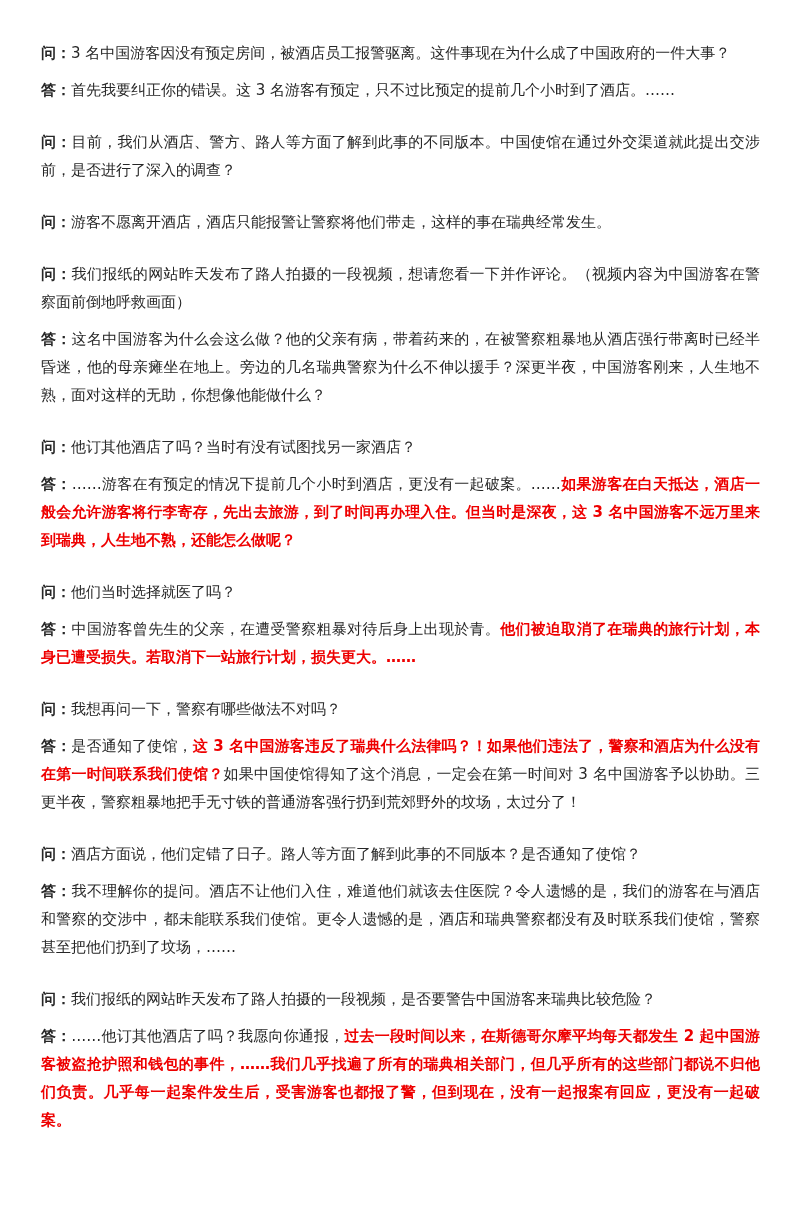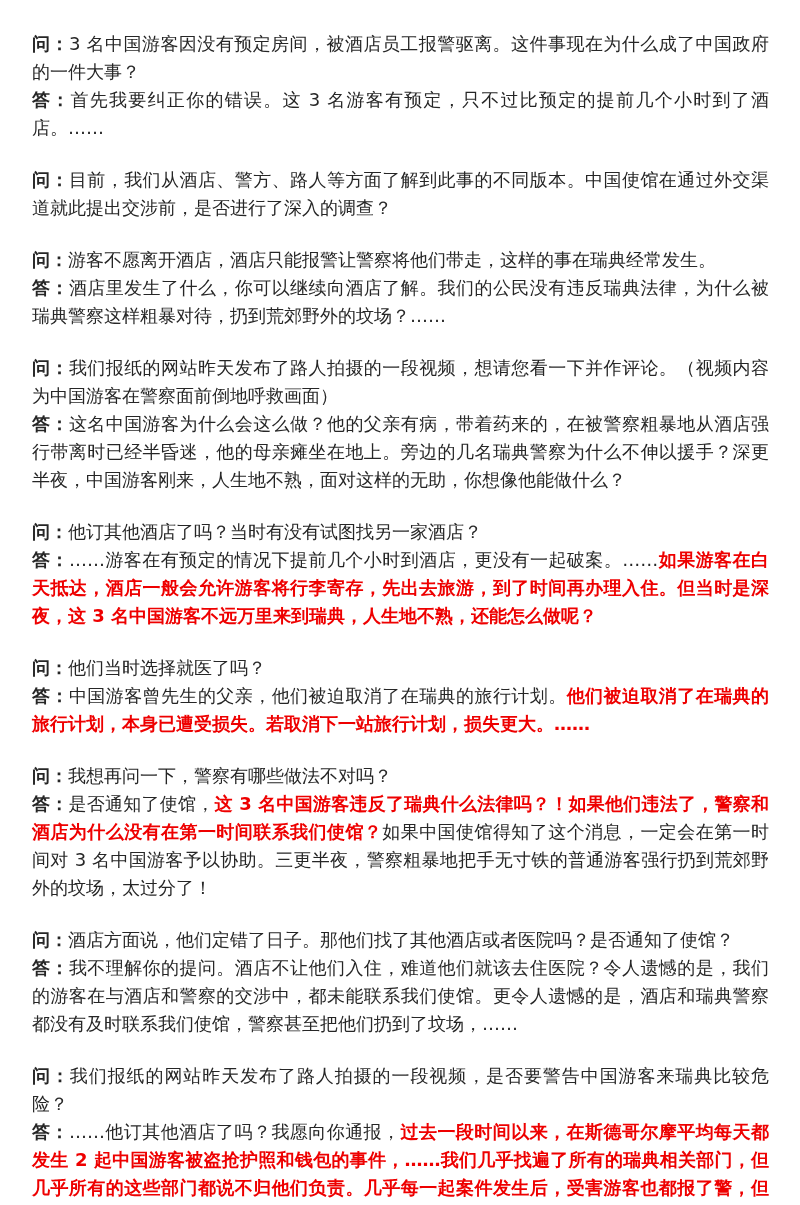--- a/index.html
+++ b/index.html
@@ -19,22 +19,22 @@
     font-family: "DejaVu Sans", "Liberation Sans", sans-serif;
   }
   .doc {
     padding: 30px 31px 18px 32px;
   }
   .qa {
     margin: 0 0 24px 0;
   }
   .qa:last-child { margin-bottom: 0; }
   .para {
-    margin: 0;
-    font-size: 18px;
+    margin: 9px;
+    font-size: 15px;
     line-height: 28px;
     color: var(--text);
     text-align: justify;
     text-justify: inter-ideograph;
     word-break: break-all;
   }
   .label {
     font-weight: bold;
   }
   .red {
@@ -51,45 +51,44 @@
     <p class="para"><span class="label">问：</span><span>3 名中国游客因没有预定房间，被酒店员工报警驱离。这件事现在为什么成了中国政府的一件大事？</span></p>
     <p class="para"><span class="label">答：</span><span>首先我要纠正你的错误。这 3 名游客有预定，只不过比预定的提前几个小时到了酒店。……</span></p>
   </section>
 
   <section class="qa">
     <p class="para"><span class="label">问：</span><span>目前，我们从酒店、警方、路人等方面了解到此事的不同版本。中国使馆在通过外交渠道就此提出交涉前，是否进行了深入的调查？</span></p>
   </section>
 
   <section class="qa">
     <p class="para"><span class="label">问：</span><span>游客不愿离开酒店，酒店只能报警让警察将他们带走，这样的事在瑞典经常发生。</span></p>
-    <p class="para"><span class="label">答：</span><span>酒店里发生了什么，你可以继续向酒店了解。我们的公民没有违反瑞典法律，为什么被瑞典警察这样粗暴对待，扔到荒郊野外的坟场？……</span></p>
   </section>
 
   <section class="qa">
     <p class="para"><span class="label">问：</span><span>我们报纸的网站昨天发布了路人拍摄的一段视频，想请您看一下并作评论。（视频内容为中国游客在警察面前倒地呼救画面）</span></p>
     <p class="para"><span class="label">答：</span><span>这名中国游客为什么会这么做？他的父亲有病，带着药来的，在被警察粗暴地从酒店强行带离时已经半昏迷，他的母亲瘫坐在地上。旁边的几名瑞典警察为什么不伸以援手？深更半夜，中国游客刚来，人生地不熟，面对这样的无助，你想像他能做什么？</span></p>
   </section>
 
   <section class="qa">
     <p class="para"><span class="label">问：</span><span>他订其他酒店了吗？当时有没有试图找另一家酒店？</span></p>
     <p class="para"><span class="label">答：</span><span>……游客在有预定的情况下提前几个小时到酒店，更没有一起破案。……</span><span class="red">如果游客在白天抵达，酒店一般会允许游客将行李寄存，先出去旅游，到了时间再办理入住。但当时是深夜，这 3 名中国游客不远万里来到瑞典，人生地不熟，还能怎么做呢？</span></p>
   </section>
 
   <section class="qa">
     <p class="para"><span class="label">问：</span><span>他们当时选择就医了吗？</span></p>
-    <p class="para"><span class="label">答：</span><span>中国游客曾先生的父亲，他们被迫取消了在瑞典的旅行计划。</span><span class="red">他们被迫取消了在瑞典的旅行计划，本身已遭受损失。若取消下一站旅行计划，损失更大。……</span></p>
+    <p class="para"><span class="label">答：</span><span>中国游客曾先生的父亲，在遭受警察粗暴对待后身上出现於青。</span><span class="red">他们被迫取消了在瑞典的旅行计划，本身已遭受损失。若取消下一站旅行计划，损失更大。……</span></p>
   </section>
 
   <section class="qa">
     <p class="para"><span class="label">问：</span><span>我想再问一下，警察有哪些做法不对吗？</span></p>
     <p class="para"><span class="label">答：</span><span>是否通知了使馆，</span><span class="red">这 3 名中国游客违反了瑞典什么法律吗？！如果他们违法了，警察和酒店为什么没有在第一时间联系我们使馆？</span><span>如果中国使馆得知了这个消息，一定会在第一时间对 3 名中国游客予以协助。三更半夜，警察粗暴地把手无寸铁的普通游客强行扔到荒郊野外的坟场，太过分了！</span></p>
   </section>
 
   <section class="qa">
-    <p class="para"><span class="label">问：</span><span>酒店方面说，他们定错了日子。那他们找了其他酒店或者医院吗？是否通知了使馆？</span></p>
+    <p class="para"><span class="label">问：</span><span>酒店方面说，他们定错了日子。路人等方面了解到此事的不同版本？是否通知了使馆？</span></p>
     <p class="para"><span class="label">答：</span><span>我不理解你的提问。酒店不让他们入住，难道他们就该去住医院？令人遗憾的是，我们的游客在与酒店和警察的交涉中，都未能联系我们使馆。更令人遗憾的是，酒店和瑞典警察都没有及时联系我们使馆，警察甚至把他们扔到了坟场，……</span></p>
   </section>
 
   <section class="qa">
     <p class="para"><span class="label">问：</span><span>我们报纸的网站昨天发布了路人拍摄的一段视频，是否要警告中国游客来瑞典比较危险？</span></p>
     <p class="para"><span class="label">答：</span><span>……他订其他酒店了吗？我愿向你通报，</span><span class="red">过去一段时间以来，在斯德哥尔摩平均每天都发生 2 起中国游客被盗抢护照和钱包的事件，……我们几乎找遍了所有的瑞典相关部门，但几乎所有的这些部门都说不归他们负责。几乎每一起案件发生后，受害游客也都报了警，但到现在，没有一起报案有回应，更没有一起破案。</span></p>
   </section>
 
 </div>
 

